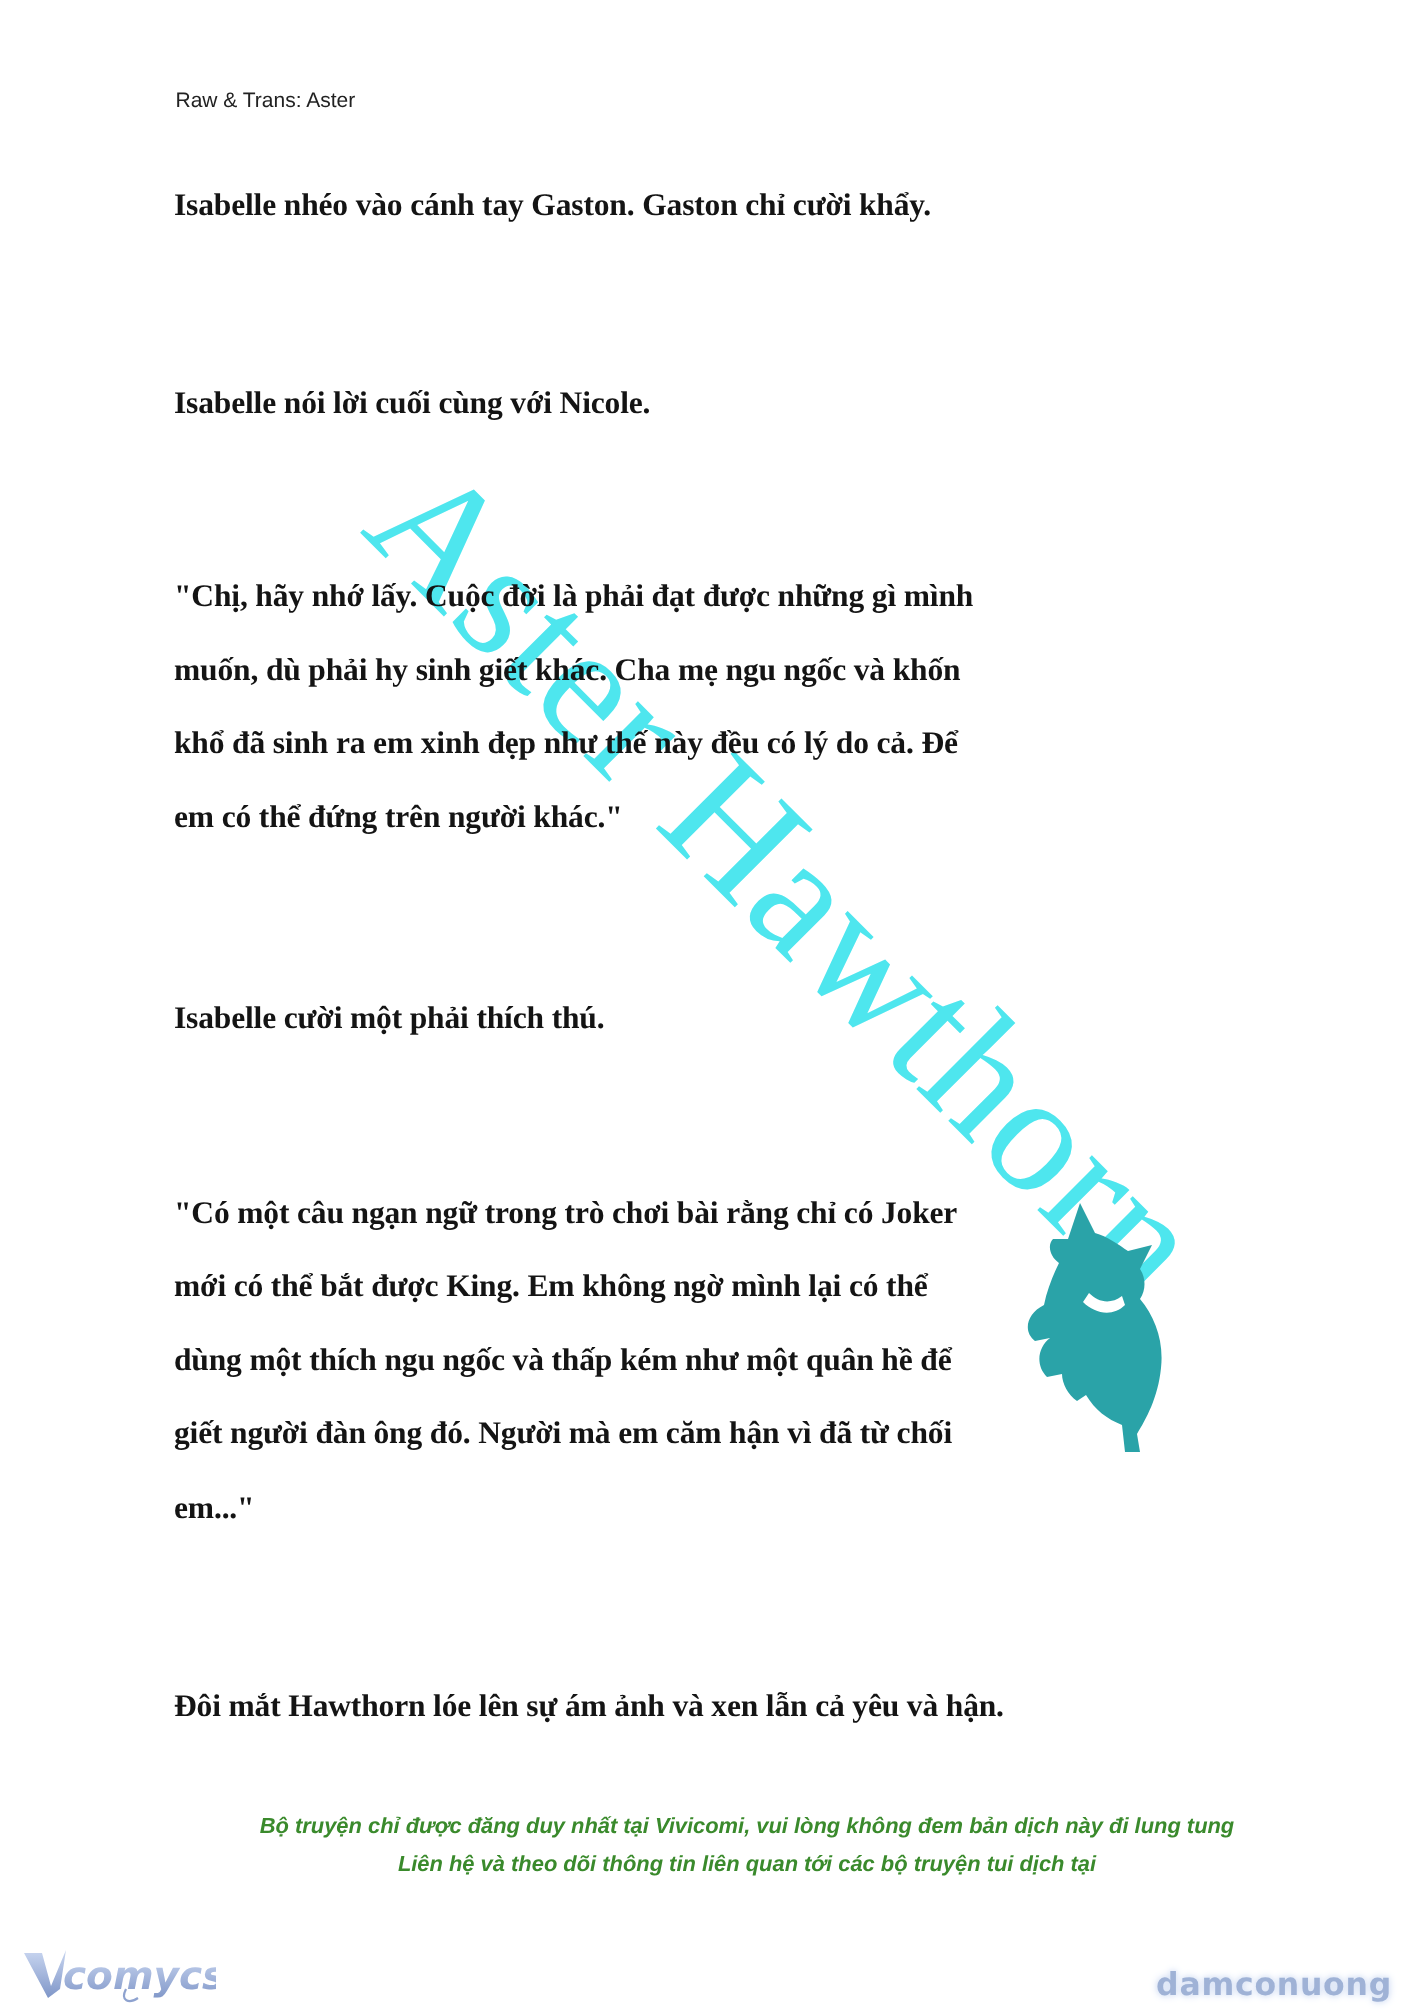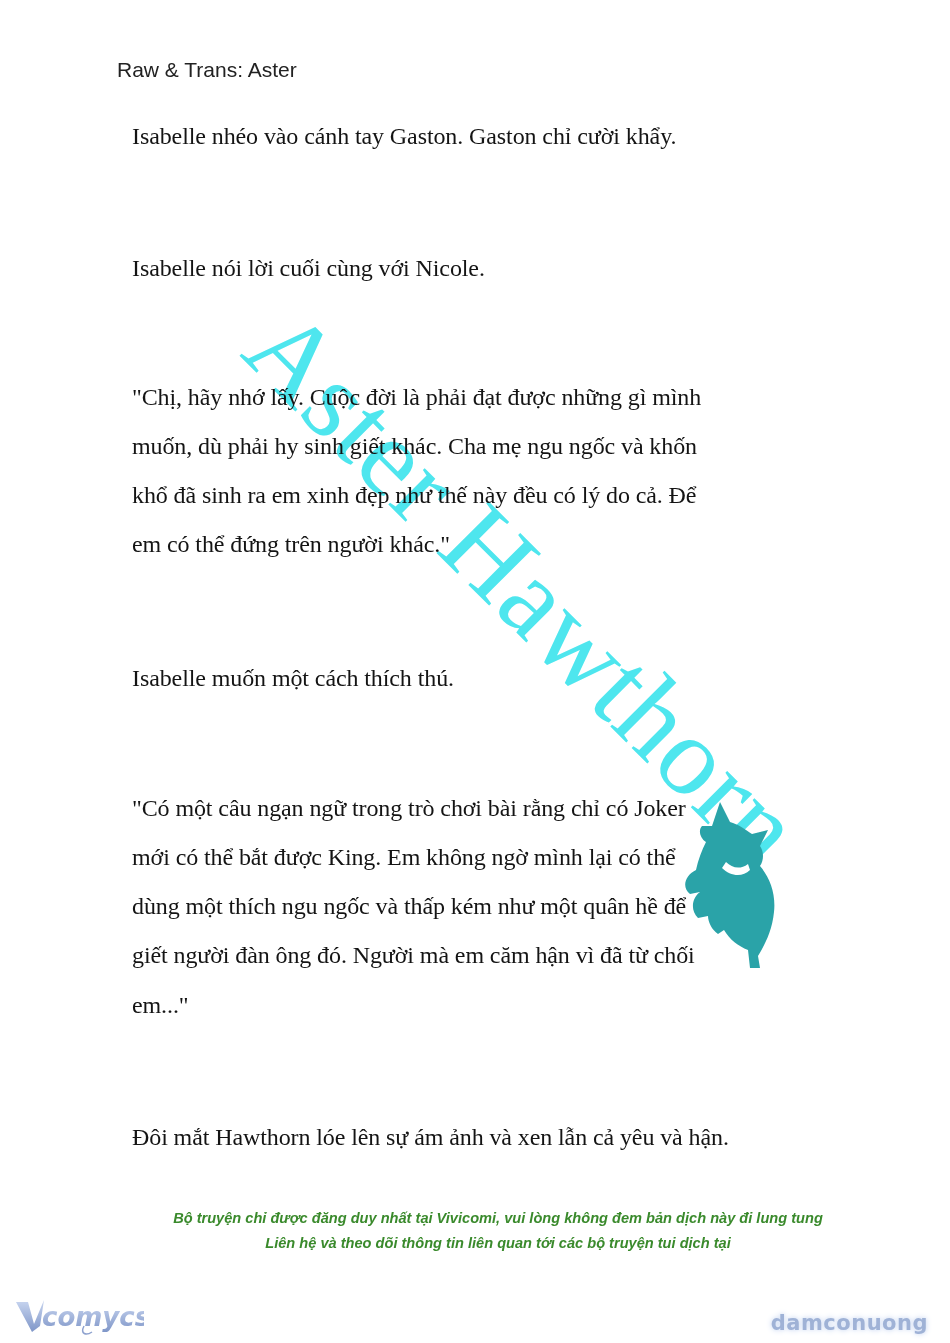--- a/index.html
+++ b/index.html
@@ -7,28 +7,29 @@
       width: 950px; height: 1343px;
       background: #ffffff;
       position: relative;
       overflow: hidden;
       font-family: "Liberation Serif", serif;
       color: #141414;
     }
     .header {
       position: absolute; left: 117px; top: 58px;
       font-family: "Liberation Sans", sans-serif;
-      font-size: 21px; color: #222;
+      font-size: 14px; color: #222;
     }
     .line {
-      position: absolute; left: 132px;
-      font-size: 24px; line-height: 34px;
+      position: absolute; left: 116px;
+      font-size: 21px; line-height: 34px;
       white-space: nowrap;
       letter-spacing: -0.1px;
       z-index: 2;
+      font-weight: bold;
     }
     .watermark {
       position: absolute;
       left: 40px; top: 575px;
       transform-origin: 0 0;
       transform: rotate(45deg) translate(-15px, -390px);
       font-family: "Liberation Serif", serif;
       font-size: 112px;
       color: #4ee6ee;
       white-space: nowrap;
@@ -78,21 +79,21 @@
 
 <div class="line" style="top:119px">Isabelle nhéo vào cánh tay Gaston. Gaston chỉ cười khẩy.</div>
 
 <div class="line" style="top:251px">Isabelle nói lời cuối cùng với Nicole.</div>
 
 <div class="line" style="top:380px">"Chị, hãy nhớ lấy. Cuộc đời là phải đạt được những gì mình</div>
 <div class="line" style="top:429px">muốn, dù phải hy sinh giết khác. Cha mẹ ngu ngốc và khốn</div>
 <div class="line" style="top:478px">khổ đã sinh ra em xinh đẹp như thế này đều có lý do cả. Để</div>
 <div class="line" style="top:527px">em có thể đứng trên người khác."</div>
 
-<div class="line" style="top:661px">Isabelle muốn một cách thích thú.</div>
+<div class="line" style="top:661px">Isabelle cười một phải thích thú.</div>
 
 <div class="line" style="top:791px">"Có một câu ngạn ngữ trong trò chơi bài rằng chỉ có Joker</div>
 <div class="line" style="top:840px">mới có thể bắt được King. Em không ngờ mình lại có thể</div>
 <div class="line" style="top:889px">dùng một thích ngu ngốc và thấp kém như một quân hề để</div>
 <div class="line" style="top:938px">giết người đàn ông đó. Người mà em căm hận vì đã từ chối</div>
 <div class="line" style="top:988px">em..."</div>
 
 <div class="line" style="top:1120px">Đôi mắt Hawthorn lóe lên sự ám ảnh và xen lẫn cả yêu và hận.</div>
 
 <div class="credits">

